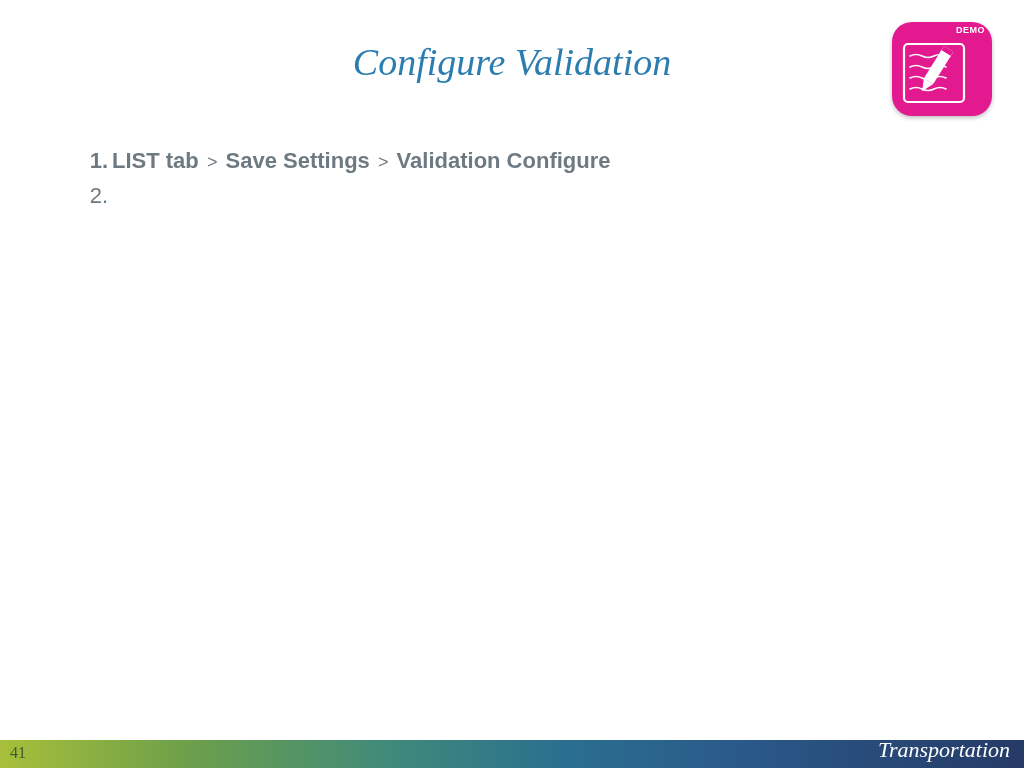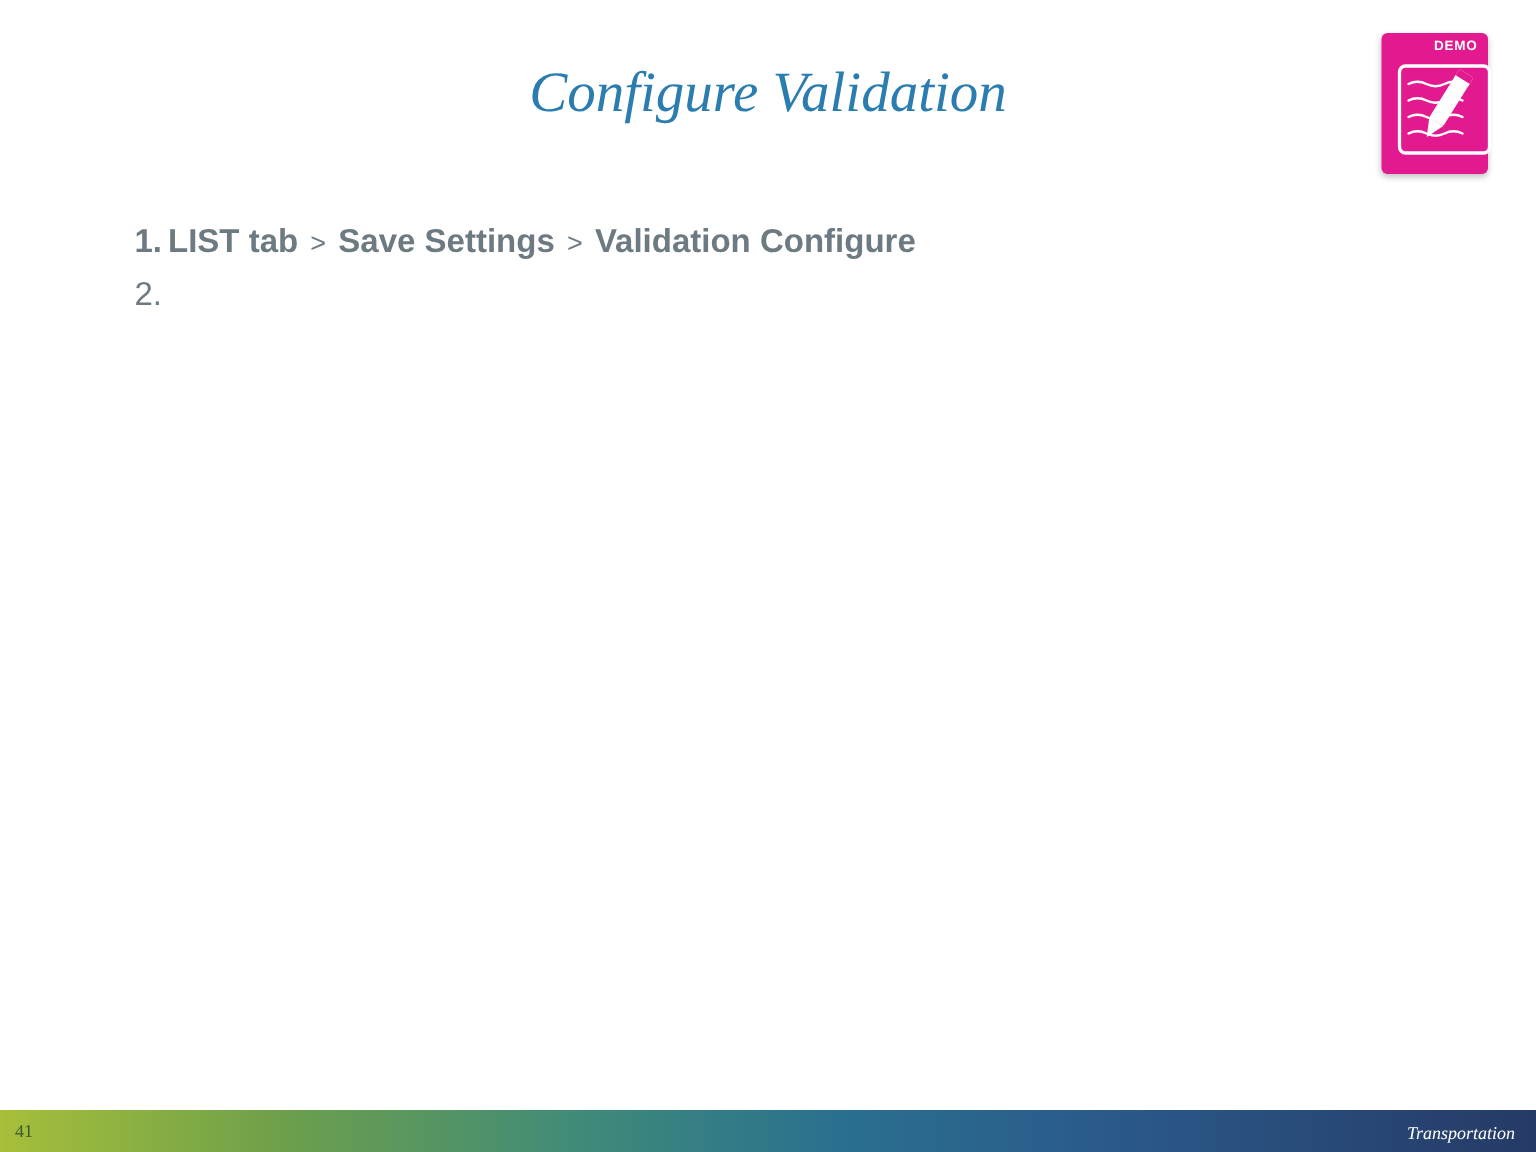--- a/index.html
+++ b/index.html
@@ -16,24 +16,24 @@
     font-style: italic;
     font-size: 38px;
     color: #2b7db0;
     font-weight: 400;
   }
 
   .demo-badge {
     position: absolute;
     top: 22px;
     right: 32px;
-    width: 71px;
+    width: 100px;
     height: 94px;
     background: #e31a8f;
-    border-radius: 4px;
+    border-radius: 20px;
     box-shadow: 0 2px 4px rgba(0,0,0,0.25);
   }
   .demo-badge-label {
     position: absolute;
     top: 3px;
     right: 7px;
     font-size: 9px;
     font-weight: bold;
     color: #fff;
     letter-spacing: 0.5px;
@@ -91,30 +91,30 @@
       #3f8a7a 38%,
       #2a6f8f 55%,
       #2a5a8a 72%,
       #263a66 100%);
   }
   .page-number {
     position: absolute;
     left: 10px;
     bottom: 6px;
     font-family: Georgia, 'Times New Roman', serif;
-    font-size: 12px;
+    font-size: 16px;
     color: #3b5a2f;
   }
   .footer-brand {
     position: absolute;
     right: 14px;
     bottom: 5px;
     font-family: Georgia, 'Times New Roman', serif;
     font-style: italic;
-    font-size: 12px;
+    font-size: 22px;
     color: #ffffff;
   }
 </style>
 </head>
 <body>
 
 <div class="slide">
 
   <h1 class="title">Configure Validation</h1>
 

